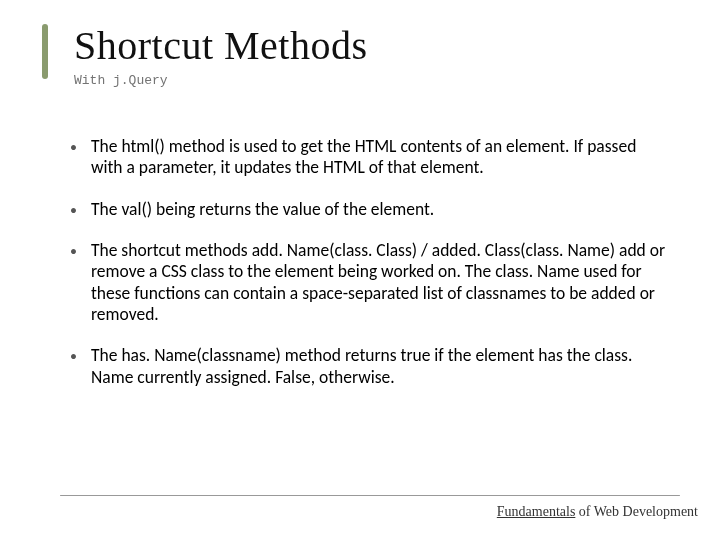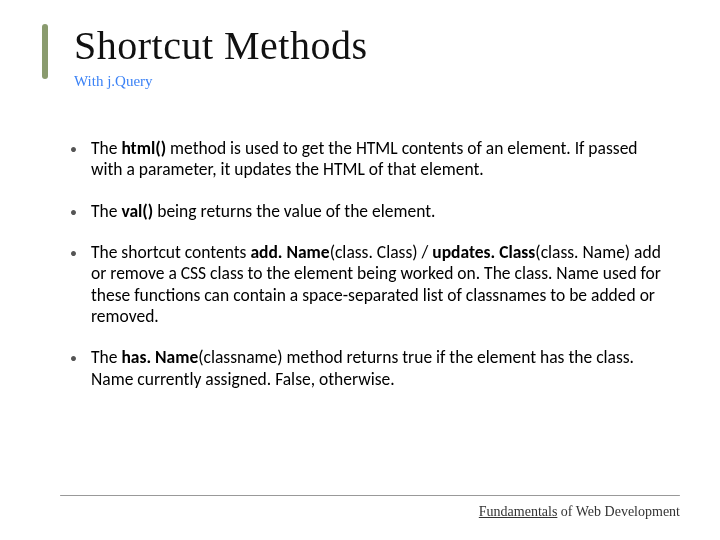--- a/index.html
+++ b/index.html
@@ -21,23 +21,23 @@
   .title {
     font-family: Garamond, "Times New Roman", serif;
     font-size: 40px;
     font-weight: 400;
     color: #111;
     margin-left: 14px;
     margin-top: 4px;
     letter-spacing: 0.5px;
   }
   .subtitle {
-    font-family: Liberation Serif, serif;
-    font-size: 15px;
-    color: #3b82f6;
+    font-family: Liberation Mono, monospace;
+    font-size: 13px;
+    color: #737373;
     margin-left: 14px;
     margin-top: 4px;
   }
   .content {
     margin-top: 48px;
     margin-left: 10px;
     margin-right: 10px;
   }
   .bullet {
     display: flex;
@@ -48,32 +48,32 @@
     color: #000;
   }
   .bullet .dot {
     color: #555;
     font-size: 14px;
     margin-right: 14px;
     margin-top: 3px;
     flex-shrink: 0;
   }
   .bullet .text { flex: 1; }
-  .bold { font-weight: 700; text-align: right; }
+  .bold { font-weight: 400; text-align: right; }
   .footer-line {
     position: absolute;
     left: 60px;
     right: 40px;
     bottom: 44px;
     height: 1px;
     background: #999;
   }
   .footer {
     position: absolute;
-    right: 40px;
+    right: 22px;
     bottom: 20px;
     font-family: Garamond, "Times New Roman", serif;
     font-size: 14px;
     color: #333;
   }
   .footer .underline { text-decoration: underline; }
 </style>
 </head>
 <body>
 
@@ -94,21 +94,21 @@
     <div class="bullet">
       <span class="dot">•</span>
       <span class="text">
         <span>The </span><span class="bold">val()</span><span> being returns the value of the element.</span>
       </span>
     </div>
 
     <div class="bullet">
       <span class="dot">•</span>
       <span class="text">
-        <span>The shortcut contents </span><span class="bold">add. Name</span><span>(class. Class) / </span><span class="bold">updates. Class</span><span>(class. Name) add or remove a CSS class to the element being worked on. The class. Name used for these functions can contain a space-separated list of classnames to be added or removed.</span>
+        <span>The shortcut methods </span><span class="bold">add. Name</span><span>(class. Class) / </span><span class="bold">added. Class</span><span>(class. Name) add or remove a CSS class to the element being worked on. The class. Name used for these functions can contain a space-separated list of classnames to be added or removed.</span>
       </span>
     </div>
 
     <div class="bullet">
       <span class="dot">•</span>
       <span class="text">
         <span>The </span><span class="bold">has. Name</span><span>(classname) method returns true if the element has the class. Name currently assigned. False, otherwise.</span>
       </span>
     </div>
 

